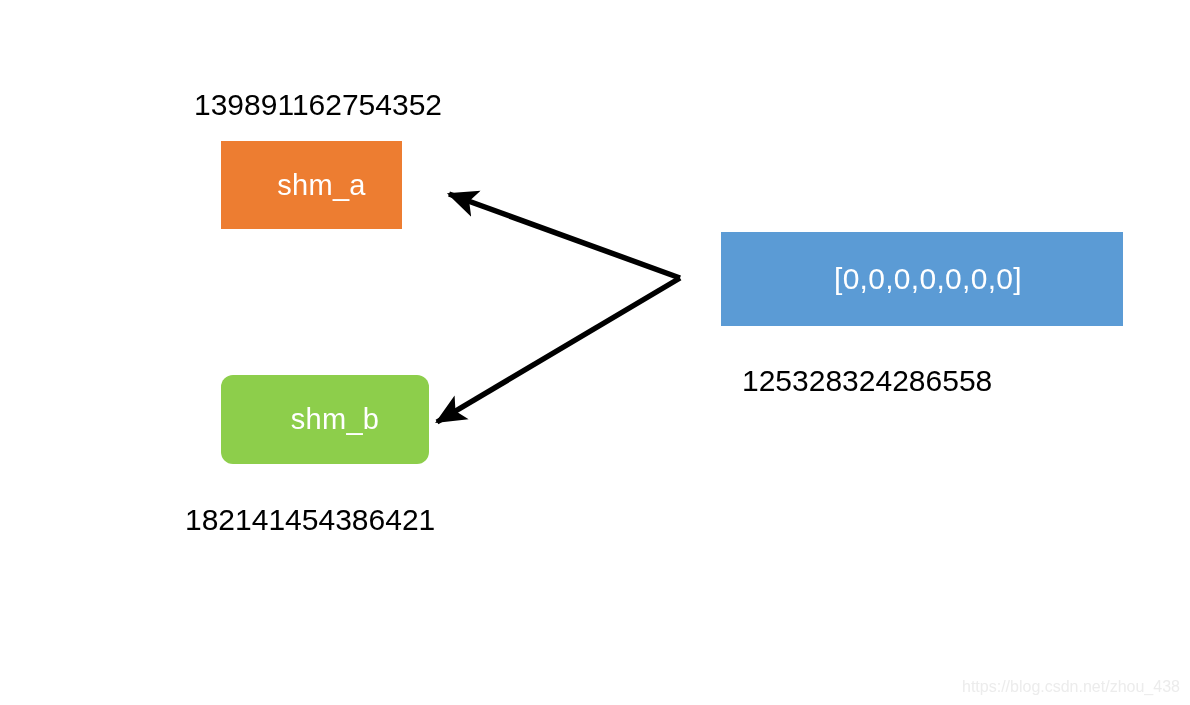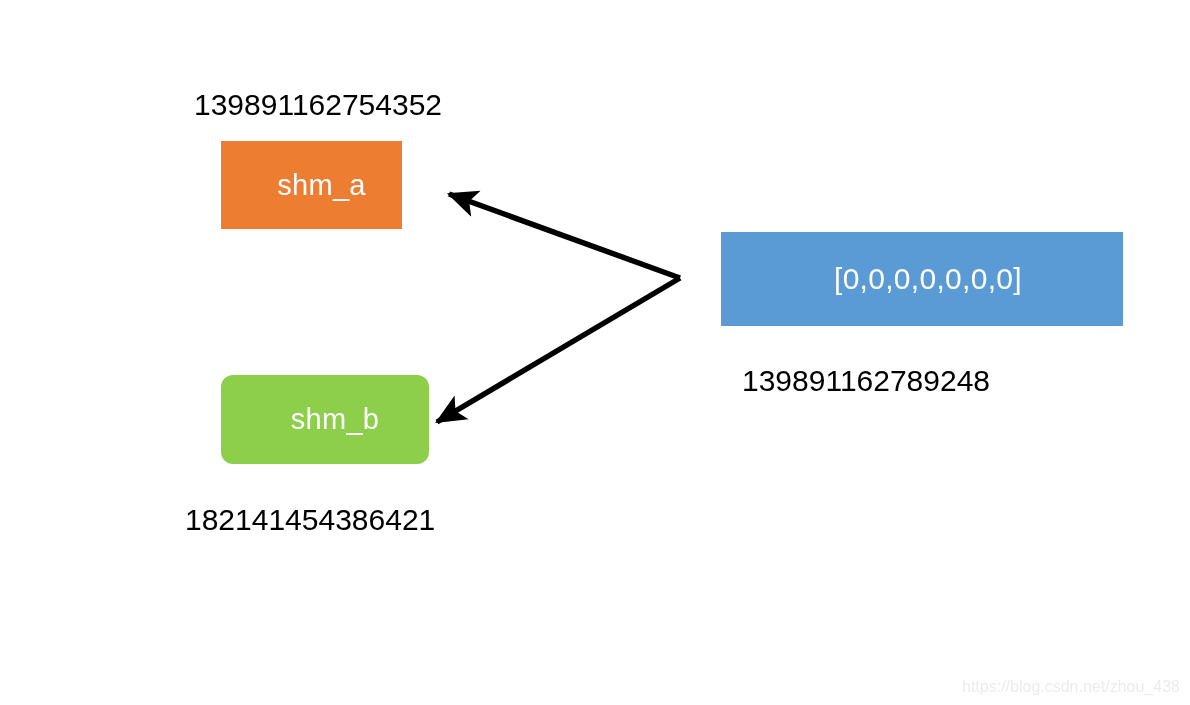--- a/index.html
+++ b/index.html
@@ -118,17 +118,17 @@
   <div class="node" id="node-shm-b">
     <span class="node-text">shm_b</span>
   </div>
 
   <div class="addr-label" id="label-shm-b-addr">182141454386421</div>
 
   <div class="node" id="node-buffer">
     <span class="node-text">[0,0,0,0,0,0,0]</span>
   </div>
 
-  <div class="addr-label" id="label-buffer-addr">139891162789248</div>
+  <div class="addr-label" id="label-buffer-addr">125328324286558</div>
 
   <div id="watermark">https://blog.csdn.net/zhou_438</div>
 
 </div>
 
 </body></html>

